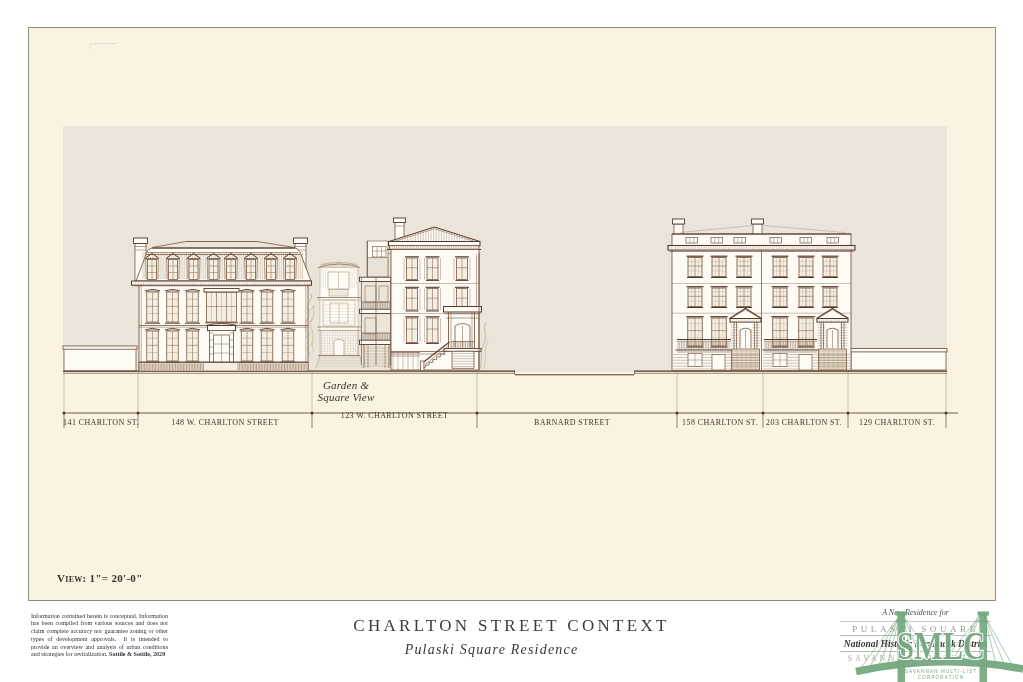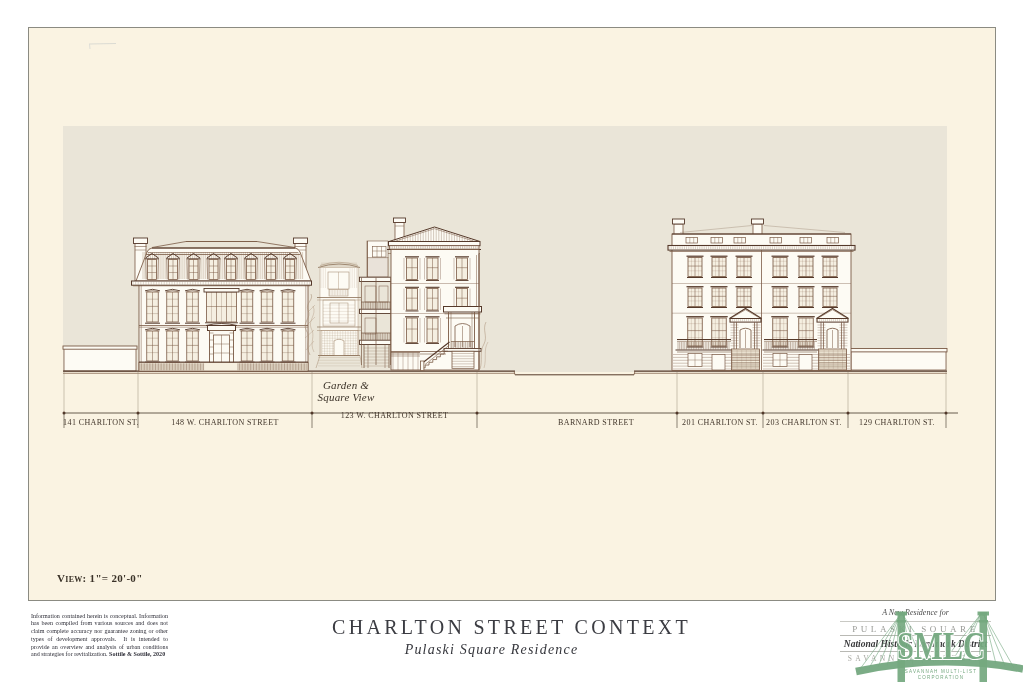--- a/index.html
+++ b/index.html
@@ -1326,28 +1326,28 @@
 <circle cx="763" cy="413" r="1.5" fill="#55392a"></circle>
 <line x1="763" y1="413" x2="763" y2="428" stroke="#42362a" stroke-width="0.6" stroke-opacity="1.0"></line>
 <circle cx="848" cy="413" r="1.5" fill="#55392a"></circle>
 <line x1="848" y1="413" x2="848" y2="428" stroke="#42362a" stroke-width="0.6" stroke-opacity="1.0"></line>
 <circle cx="946" cy="413" r="1.5" fill="#55392a"></circle>
 <line x1="946" y1="413" x2="946" y2="428" stroke="#42362a" stroke-width="0.6" stroke-opacity="1.0"></line>
 </svg>
 <div class="lbl" style="left:31.0px;top:417.5px;width:140px">141 CHARLTON ST.</div>
 <div class="lbl" style="left:155.0px;top:417.5px;width:140px">148 W. CHARLTON STREET</div>
 <div class="lbl" style="left:324.5px;top:411px;width:140px">123 W. CHARLTON STREET</div>
-<div class="lbl" style="left:526px;top:417.5px;width:140px">BARNARD STREET</div>
-<div class="lbl" style="left:650.0px;top:417.5px;width:140px">201 CHARLTON ST.</div>
+<div class="lbl" style="left:502px;top:417.5px;width:140px">BARNARD STREET</div>
+<div class="lbl" style="left:650.0px;top:417.5px;width:140px">158 CHARLTON ST.</div>
 <div class="lbl" style="left:734px;top:417.5px;width:140px">203 CHARLTON ST.</div>
 <div class="lbl" style="left:827.0px;top:417.5px;width:140px">129 CHARLTON ST.</div>
 <div class="lbl" style="left:276px;top:379px;width:140px;font-style:italic;font-size:11px;letter-spacing:0.2px;color:#3b3228">Garden &amp;<br>Square View</div>
 <div class="abs" style="left:57px;top:572px;font-size:11px;font-weight:bold;color:#3a3228;letter-spacing:0.3px"><span style="font-variant:small-caps">View:</span>&nbsp;1"= 20'-0"</div>
 <div class="abs" style="left:31px;top:612.5px;width:137px;font-size:6.05px;line-height:7.8px;color:#2e2e38;text-align:justify">Information contained herein is conceptual. Information has been compiled from various sources and does not claim complete accuracy nor guarantee zoning or other types of development approvals.&nbsp; It is intended to provide an overview and analysis of urban conditions and strategies for revitalization. <b>Sottile &amp; Sottile, 2020</b></div>
-<div class="abs" style="left:0;top:616px;width:1023px;text-align:center;font-size:20px;letter-spacing:3.3px;color:#3b3c42">CHARLTON STREET CONTEXT</div>
+<div class="abs" style="left:0;top:616px;width:1023px;text-align:center;font-size:17px;letter-spacing:3.3px;color:#3b3c42">CHARLTON STREET CONTEXT</div>
 <div class="abs" style="left:0;top:642px;width:983px;text-align:center;font-size:14px;font-style:italic;letter-spacing:1.2px;color:#35363c">Pulaski Square Residence</div>
 
 <div class="abs" style="left:840px;top:620.5px;width:151px;height:1px;background:#c9c9c4"></div>
 <div class="abs" style="left:840px;top:635px;width:151px;height:1px;background:#b9b9b4"></div>
 <div class="abs" style="left:840px;top:651px;width:151px;height:1px;background:#b9b9b4"></div>
 <div class="abs" style="left:840px;top:608px;width:151px;text-align:center;font-size:8px;font-style:italic;color:#4a4a4a">A New Residence for</div>
 <div class="abs" style="left:836px;top:623.5px;width:159px;text-align:center;font-size:9px;letter-spacing:3.6px;color:#999a96">PULASKI SQUARE</div>
 <div class="abs" style="left:836px;top:638.5px;width:159px;text-align:center;font-size:9.5px;font-style:italic;font-weight:bold;color:#38383a">National Historic Landmark District</div>
 <div class="abs" style="left:836px;top:653.5px;width:159px;text-align:center;font-size:7.5px;letter-spacing:3.4px;color:#a8a8a2">SAVANNAH, GEORGIA</div>
 <svg class="abs" style="left:0;top:0" width="1023" height="682" viewBox="0 0 1023 682">

